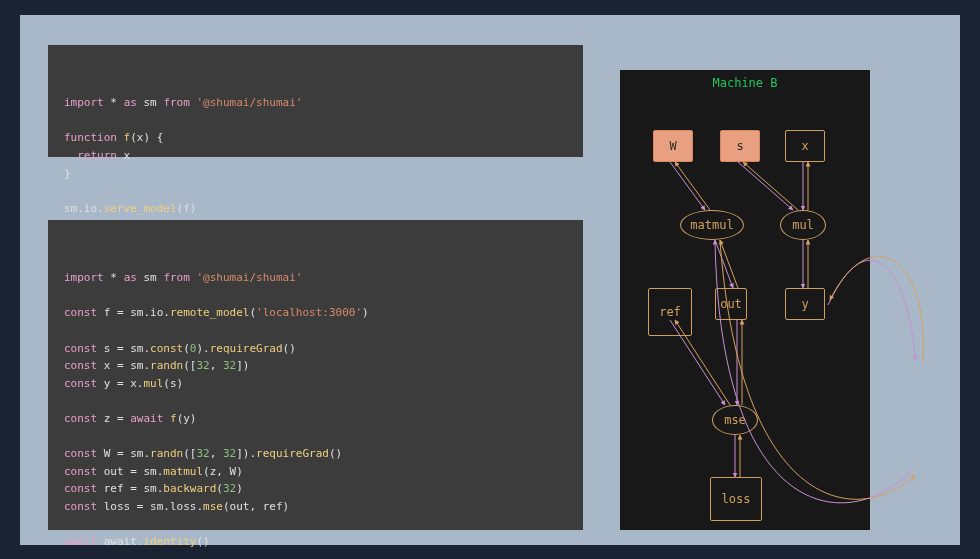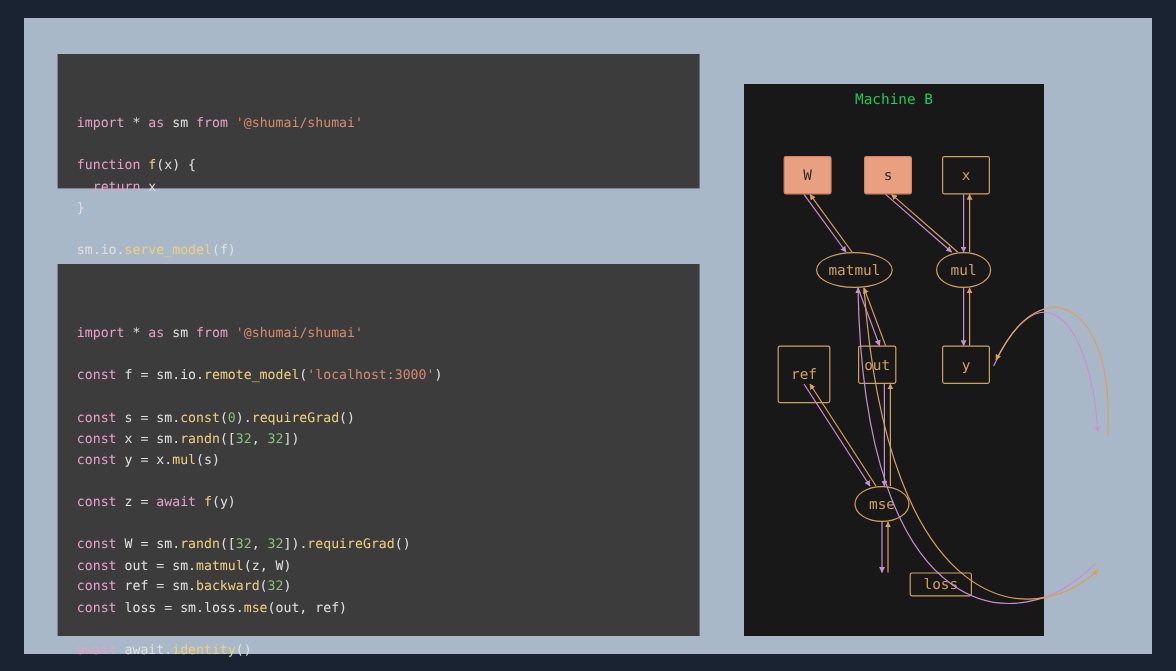--- a/index.html
+++ b/index.html
@@ -153,21 +153,21 @@
     <div id="nodes-b">
         <div class="node rect filled" style="left: 33px; top: 60px; width: 40px; height: 32px;">W</div>
         <div class="node rect filled" style="left: 100px; top: 60px; width: 40px; height: 32px;">s</div>
         <div class="node rect" style="left: 165px; top: 60px; width: 40px; height: 32px;">x</div>
         <div class="node oval" style="left: 60px; top: 140px; width: 64px; height: 30px;">matmul</div>
         <div class="node oval" style="left: 160px; top: 140px; width: 46px; height: 30px;">mul</div>
         <div class="node rect" style="left: 28px; top: 218px; width: 44px; height: 48px;">ref</div>
         <div class="node rect" style="left: 95px; top: 218px; width: 32px; height: 32px;">out</div>
         <div class="node rect" style="left: 165px; top: 218px; width: 40px; height: 32px;">y</div>
         <div class="node oval" style="left: 92px; top: 335px; width: 46px; height: 30px;">mse</div>
-        <div class="node rect" style="left: 90px; top: 407px; width: 52px; height: 20px; margin-left: 48px;">loss</div>
+        <div class="node rect" style="left: 90px; top: 407px; width: 52px; height: 44px;">loss</div>
       </div>
   </div>
 
 
   <svg class="edges" width="940" height="530" style="left:0;top:0">
 
     <path d="M808,290 C 850,200 890,260 895,345" stroke="#c890d0" fill="none" marker-end="url(#arrP)" stroke-width="1"></path>
 
     <path d="M903,348 C 910,240 850,205 810,285" stroke="#d8a060" fill="none" marker-end="url(#arrO)" stroke-width="1"></path>
 

